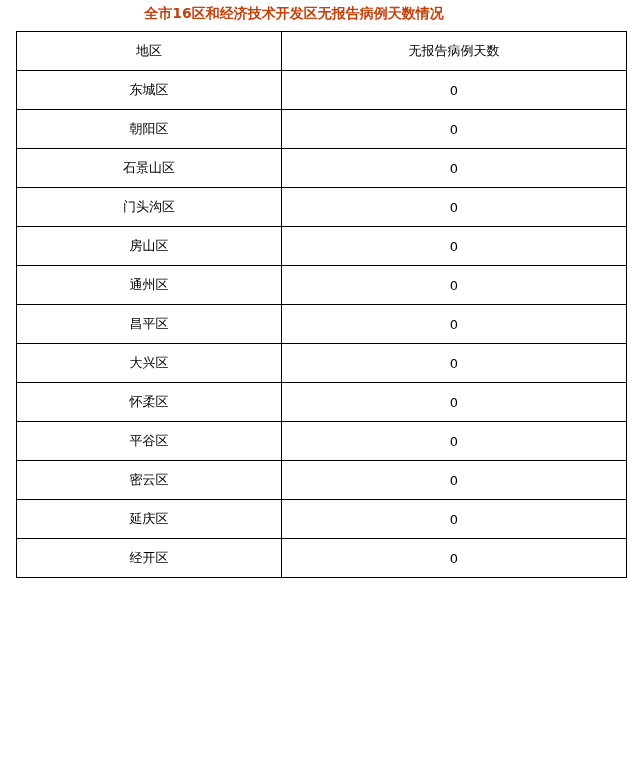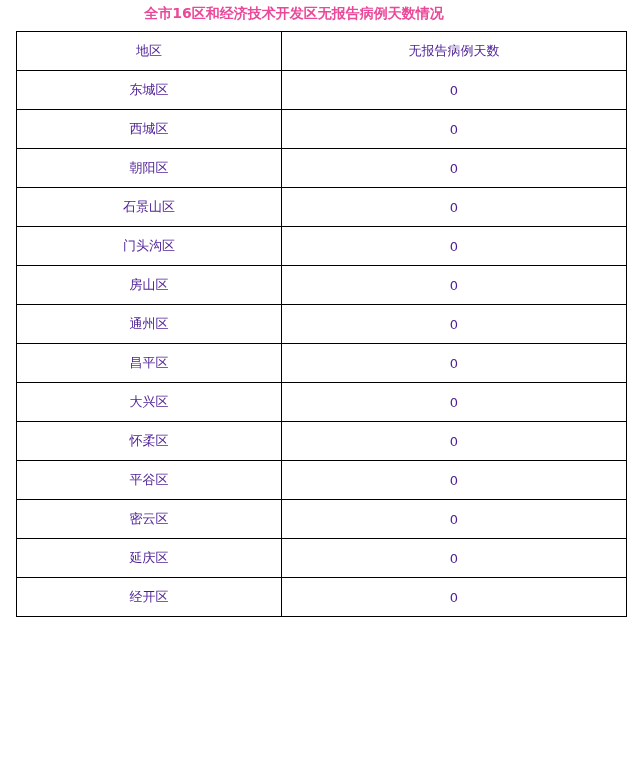--- a/index.html
+++ b/index.html
@@ -1,43 +1,39 @@
 <!DOCTYPE html>
 <html><head>
 <meta charset="utf-8">
 <style>
   html, body { margin: 0; padding: 0; background: #ffffff; }
   body { width: 641px; height: 765px; position: relative; font-family: "DejaVu Sans", "Liberation Sans", sans-serif; color: #333333; overflow: hidden; }
-  .title { position: absolute; top: 3px; left: 0; width: 588px; text-align: center; font-size: 14px; font-weight: bold; color: #ec4899; line-height: 20px; }
+  .title { position: absolute; top: 3px; left: 0; width: 588px; text-align: center; font-size: 14px; font-weight: bold; color: #c2410c; line-height: 20px; }
   table { position: absolute; top: 31px; left: 16px; width: 610px; border-collapse: collapse; table-layout: fixed; }
-  td { border: 1.5px solid #000; height: 38px; padding: 0; text-align: center; vertical-align: middle; font-size: 13px; color: #4c1d95; }
+  td { border: 1.5px solid #000; height: 38px; padding: 0; text-align: center; vertical-align: middle; font-size: 13px; color: #000000; }
   col.c1 { width: 265px; }
   col.c2 { width: 345px; }
 </style>
 </head>
 <body>
 
 <div class="title">全市16区和经济技术开发区无报告病例天数情况</div>
 
 <table>
   <colgroup>
       <col class="c1">
       <col class="c2">
     </colgroup>
   <tbody id="tbody">
     <tr>
       <td>地区</td>
       <td>无报告病例天数</td>
     </tr>
     <tr>
         <td>东城区</td>
-        <td>0</td>
-      </tr>
-    <tr>
-        <td>西城区</td>
         <td>0</td>
       </tr>
     <tr>
         <td>朝阳区</td>
         <td>0</td>
       </tr>
     <tr>
         <td>石景山区</td>
         <td>0</td>
       </tr>

